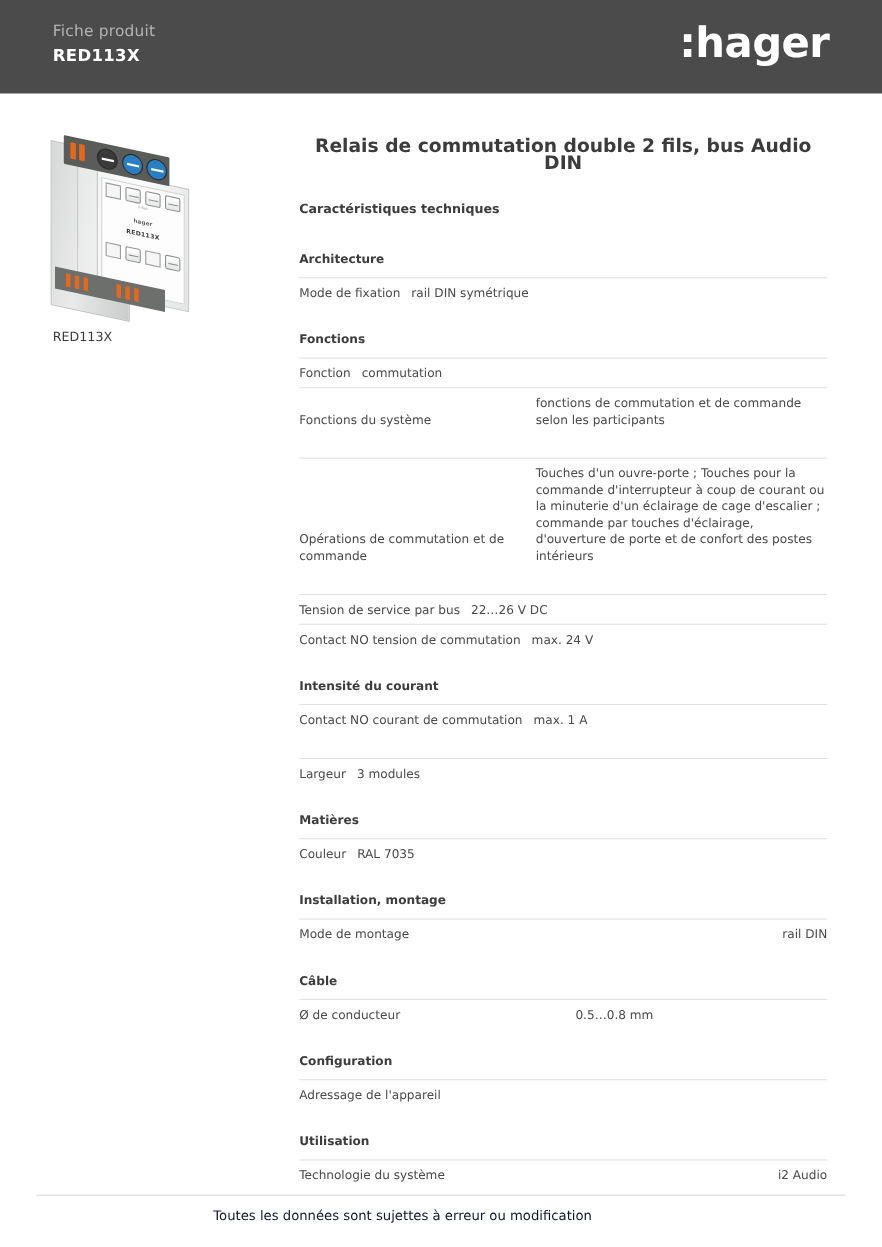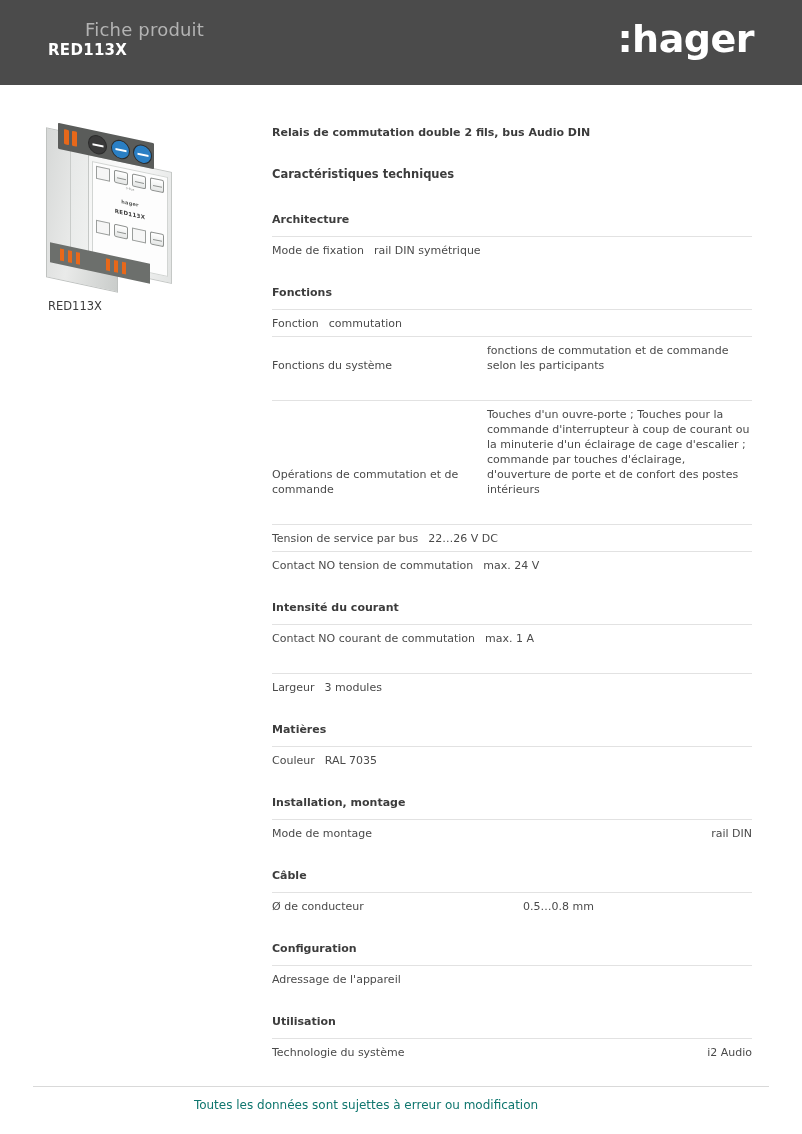--- a/index.html
+++ b/index.html
@@ -21,25 +21,24 @@
     height: 85px;
     background: #4b4b4b;
     position: relative;
   }
   .header-titles {
     position: absolute;
     left: 48px;
     top: 20px;
   }
   .header-kicker {
-    font-size: 18px;
+    font-size: 14px;
     color: #b3b3b3;
     letter-spacing: 0.2px;
     line-height: 19px;
-    margin-left: 37px;
   }
   .header-model {
     font-size: 15px;
     font-weight: bold;
     color: #ffffff;
     letter-spacing: 0.3px;
     line-height: 20px;
     margin-top: 1px;
   }
   .logo {
@@ -248,25 +247,26 @@
   }
 
   
   .content {
     position: absolute;
     left: 272px;
     top: 40px;
     width: 480px;
   }
   .doc-title {
-    font-size: 11px;
+    font-size: 17px;
     font-weight: bold;
     color: #3c3c3c;
     line-height: 16px;
     margin-bottom: 25px;
+    text-align: center;
   }
   .doc-subtitle {
     font-size: 11.5px;
     font-weight: bold;
     color: #3c3c3c;
     line-height: 16px;
     margin-bottom: 30px;
   }
   .section-title {
     font-size: 11px;
@@ -340,21 +340,21 @@
     width: 736px;
     height: 1px;
     background: #d9d9d9;
   }
   .footer-text {
     position: absolute;
     top: 11px;
     width: 732px;
     text-align: center;
     font-size: 12px;
-    color: #0f766e;
+    color: #0f172a;
     line-height: 16px;
   }
 </style>
 </head>
 <body>
 
 <div class="header">
   <div class="header-titles">
     <div class="header-kicker">Fiche produit</div>
     <div class="header-model">RED113X</div>

